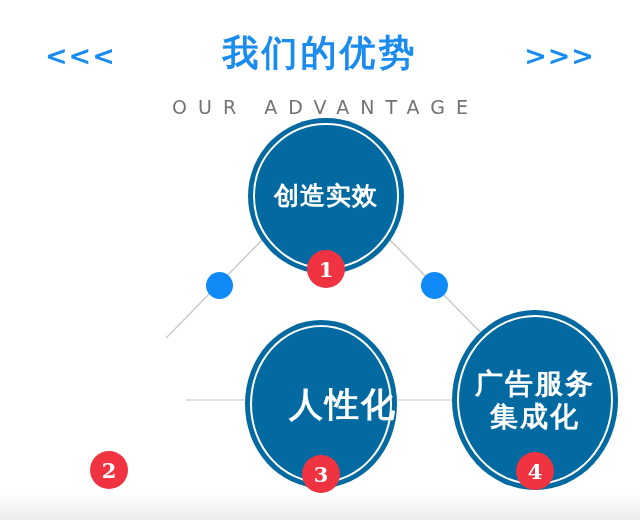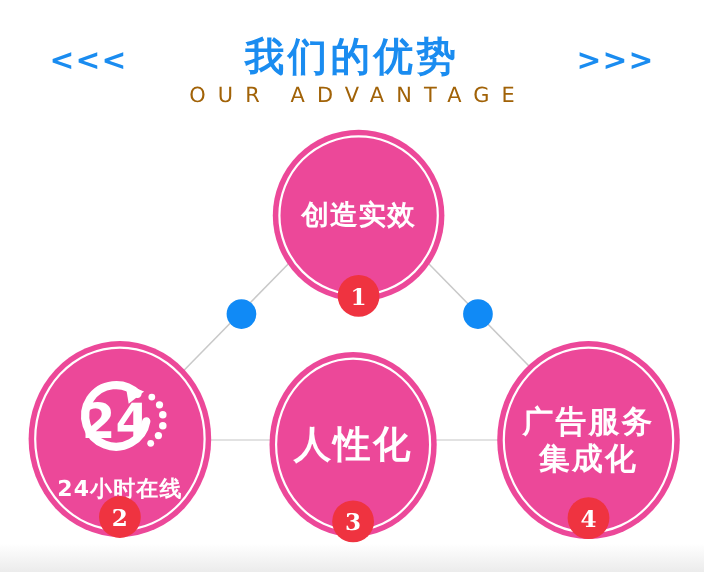--- a/index.html
+++ b/index.html
@@ -56,43 +56,43 @@
   #main-title {
     font-size: 36px;
     font-weight: bold;
     color: #1a8cf0;
     letter-spacing: 3px;
     line-height: 1;
     font-family: "DejaVu Sans", "Liberation Sans", sans-serif;
     text-align: right;
   }
   #sub-title {
-    margin-top: 0;
+    margin-top: 20px;
     font-size: 19px;
-    color: #a16207;
+    color: #737373;
     letter-spacing: 11px;
     text-indent: 11px;
     font-weight: normal;
     font-family: "DejaVu Sans", "Liberation Sans", sans-serif;
   }
 
   
   #connectors {
     position: absolute;
     left: 0;
     top: 0;
     width: 640px;
     height: 520px;
   }
 
   
   .node {
     position: absolute;
     border-radius: 50%;
-    background: #ec4899;
+    background: #0369a1;
     box-sizing: border-box;
     display: flex;
     flex-direction: column;
     align-items: center;
     justify-content: center;
   }
   .node .ring {
     position: absolute;
     left: 5px;
     top: 5px;
@@ -112,21 +112,21 @@
     letter-spacing: 1px;
     font-family: "DejaVu Sans", "Liberation Sans", sans-serif;
   }
 
   #node-1 { left: 248px; top: 118px; width: 156px; height: 156px; }
   #node-1 .node-label { font-size: 25px; }
 
   #node-2 { left: 26px; top: 310px; width: 166px; height: 178px; }
   #node-2 .node-label { font-size: 20px; margin-top: 4px; }
 
-  #node-3 { left: 245px; top: 320px; width: 152px; height: 168px; }
+  #node-3 { left: 245px; top: 320px; width: 152px; height: 168px; align-items: flex-end; }
   #node-3 .node-label { font-size: 34px; letter-spacing: 2px; }
 
   #node-4 { left: 452px; top: 310px; width: 166px; height: 180px; }
   #node-4 .node-label { font-size: 28px; letter-spacing: 2px; }
 
   
   #icon-24h {
     position: relative;
     z-index: 2;
     width: 100px;
@@ -192,41 +192,20 @@
     <div id="sub-title">OUR ADVANTAGE</div>
   </div>
 
   <div class="node" id="node-1">
     <span class="ring"></span>
     <div class="node-label">
       <div>创造实效</div>
     </div>
   </div>
 
-  <div class="node" id="node-2">
-    <span class="ring"></span>
-    <svg id="icon-24h" viewBox="0 0 100 86" xmlns="http://www.w3.org/2000/svg">
-
-      <path d="M 66 17 A 28 28 0 1 0 74 42" fill="none" stroke="#ffffff" stroke-width="7.5" stroke-linecap="round"></path>
-
-      <path d="M 55 8 L 72 15 L 58 26 Z" fill="#ffffff"></path>
-
-      <circle cx="79" cy="20" r="3.1" fill="#ffffff"></circle>
-      <circle cx="86" cy="27" r="3.3" fill="#ffffff"></circle>
-      <circle cx="89" cy="36" r="3.4" fill="#ffffff"></circle>
-      <circle cx="89" cy="46" r="3.4" fill="#ffffff"></circle>
-      <circle cx="85" cy="55" r="3.3" fill="#ffffff"></circle>
-      <circle cx="78" cy="62" r="3.1" fill="#ffffff"></circle>
-
-      <text x="46" y="57" fill="#ffffff" font-size="44" font-weight="bold" text-anchor="middle" font-family="DejaVu Sans, Liberation Sans, sans-serif">24</text>
-    </svg>
-    <div class="node-label">
-      <div>24小时在线</div>
-    </div>
-  </div>
 
   <div class="node" id="node-3">
     <span class="ring"></span>
     <div class="node-label">
       <div>人性化</div>
     </div>
   </div>
 
   <div class="node" id="node-4">
     <span class="ring"></span>

